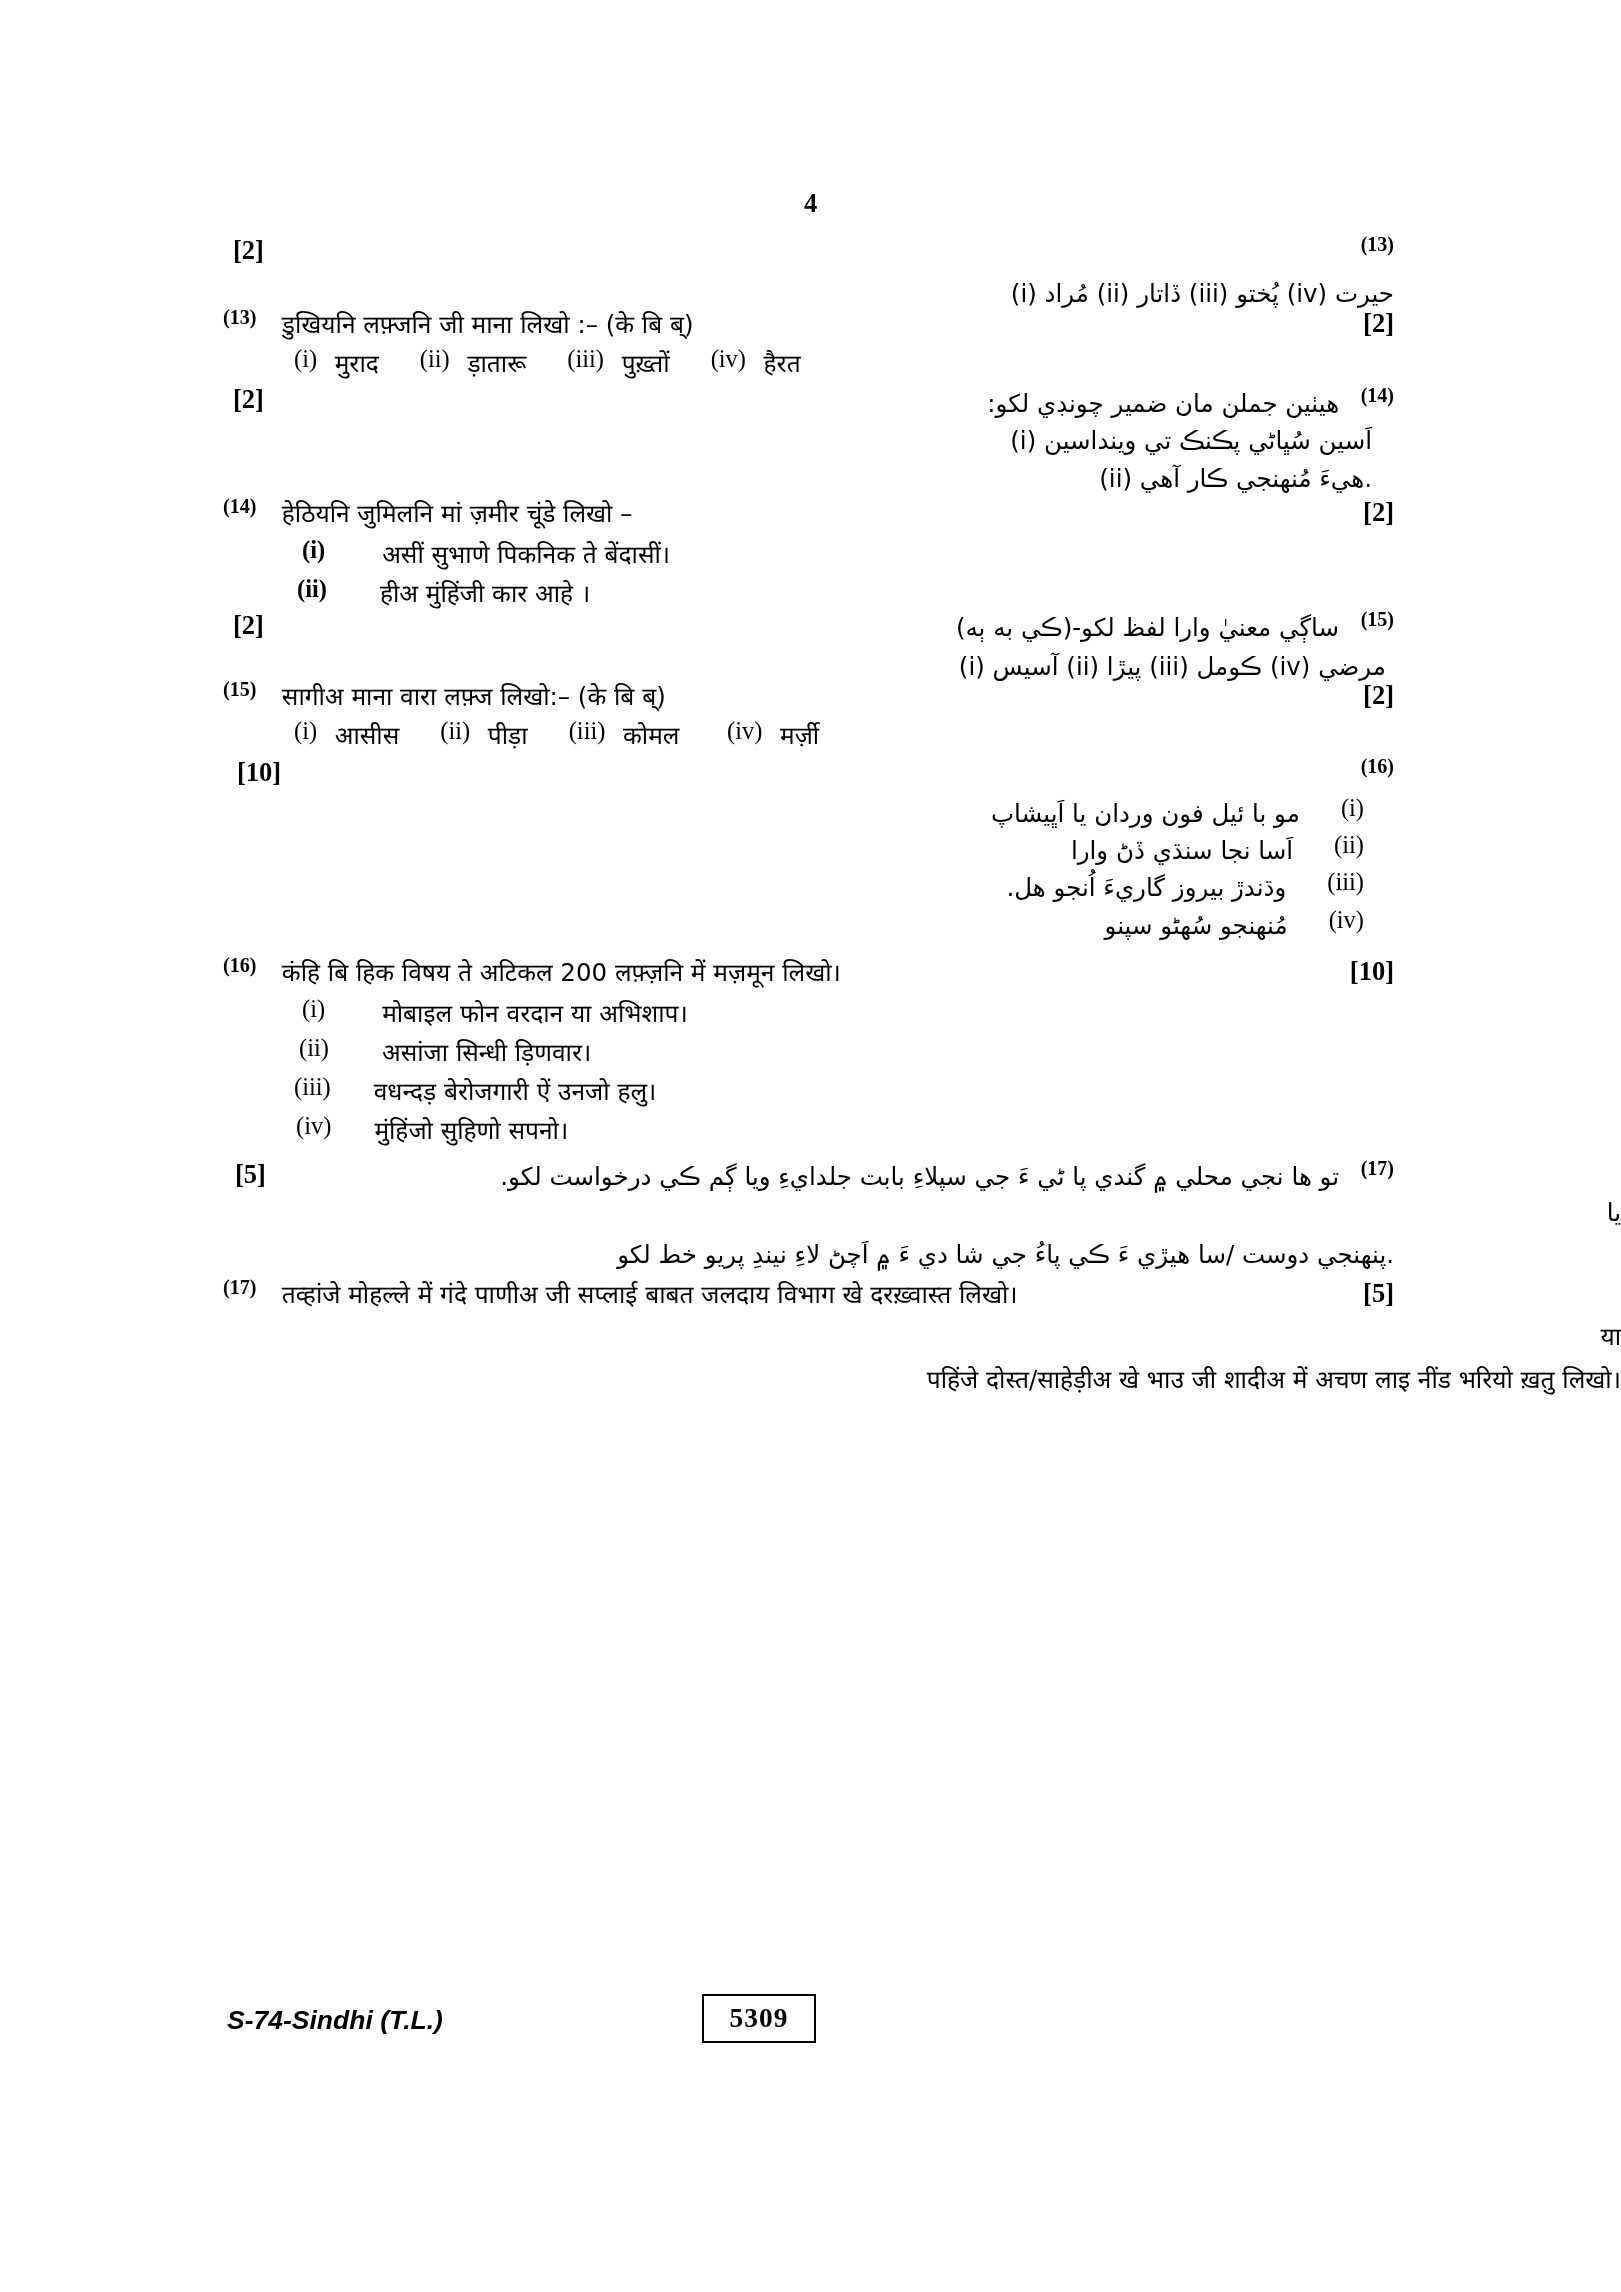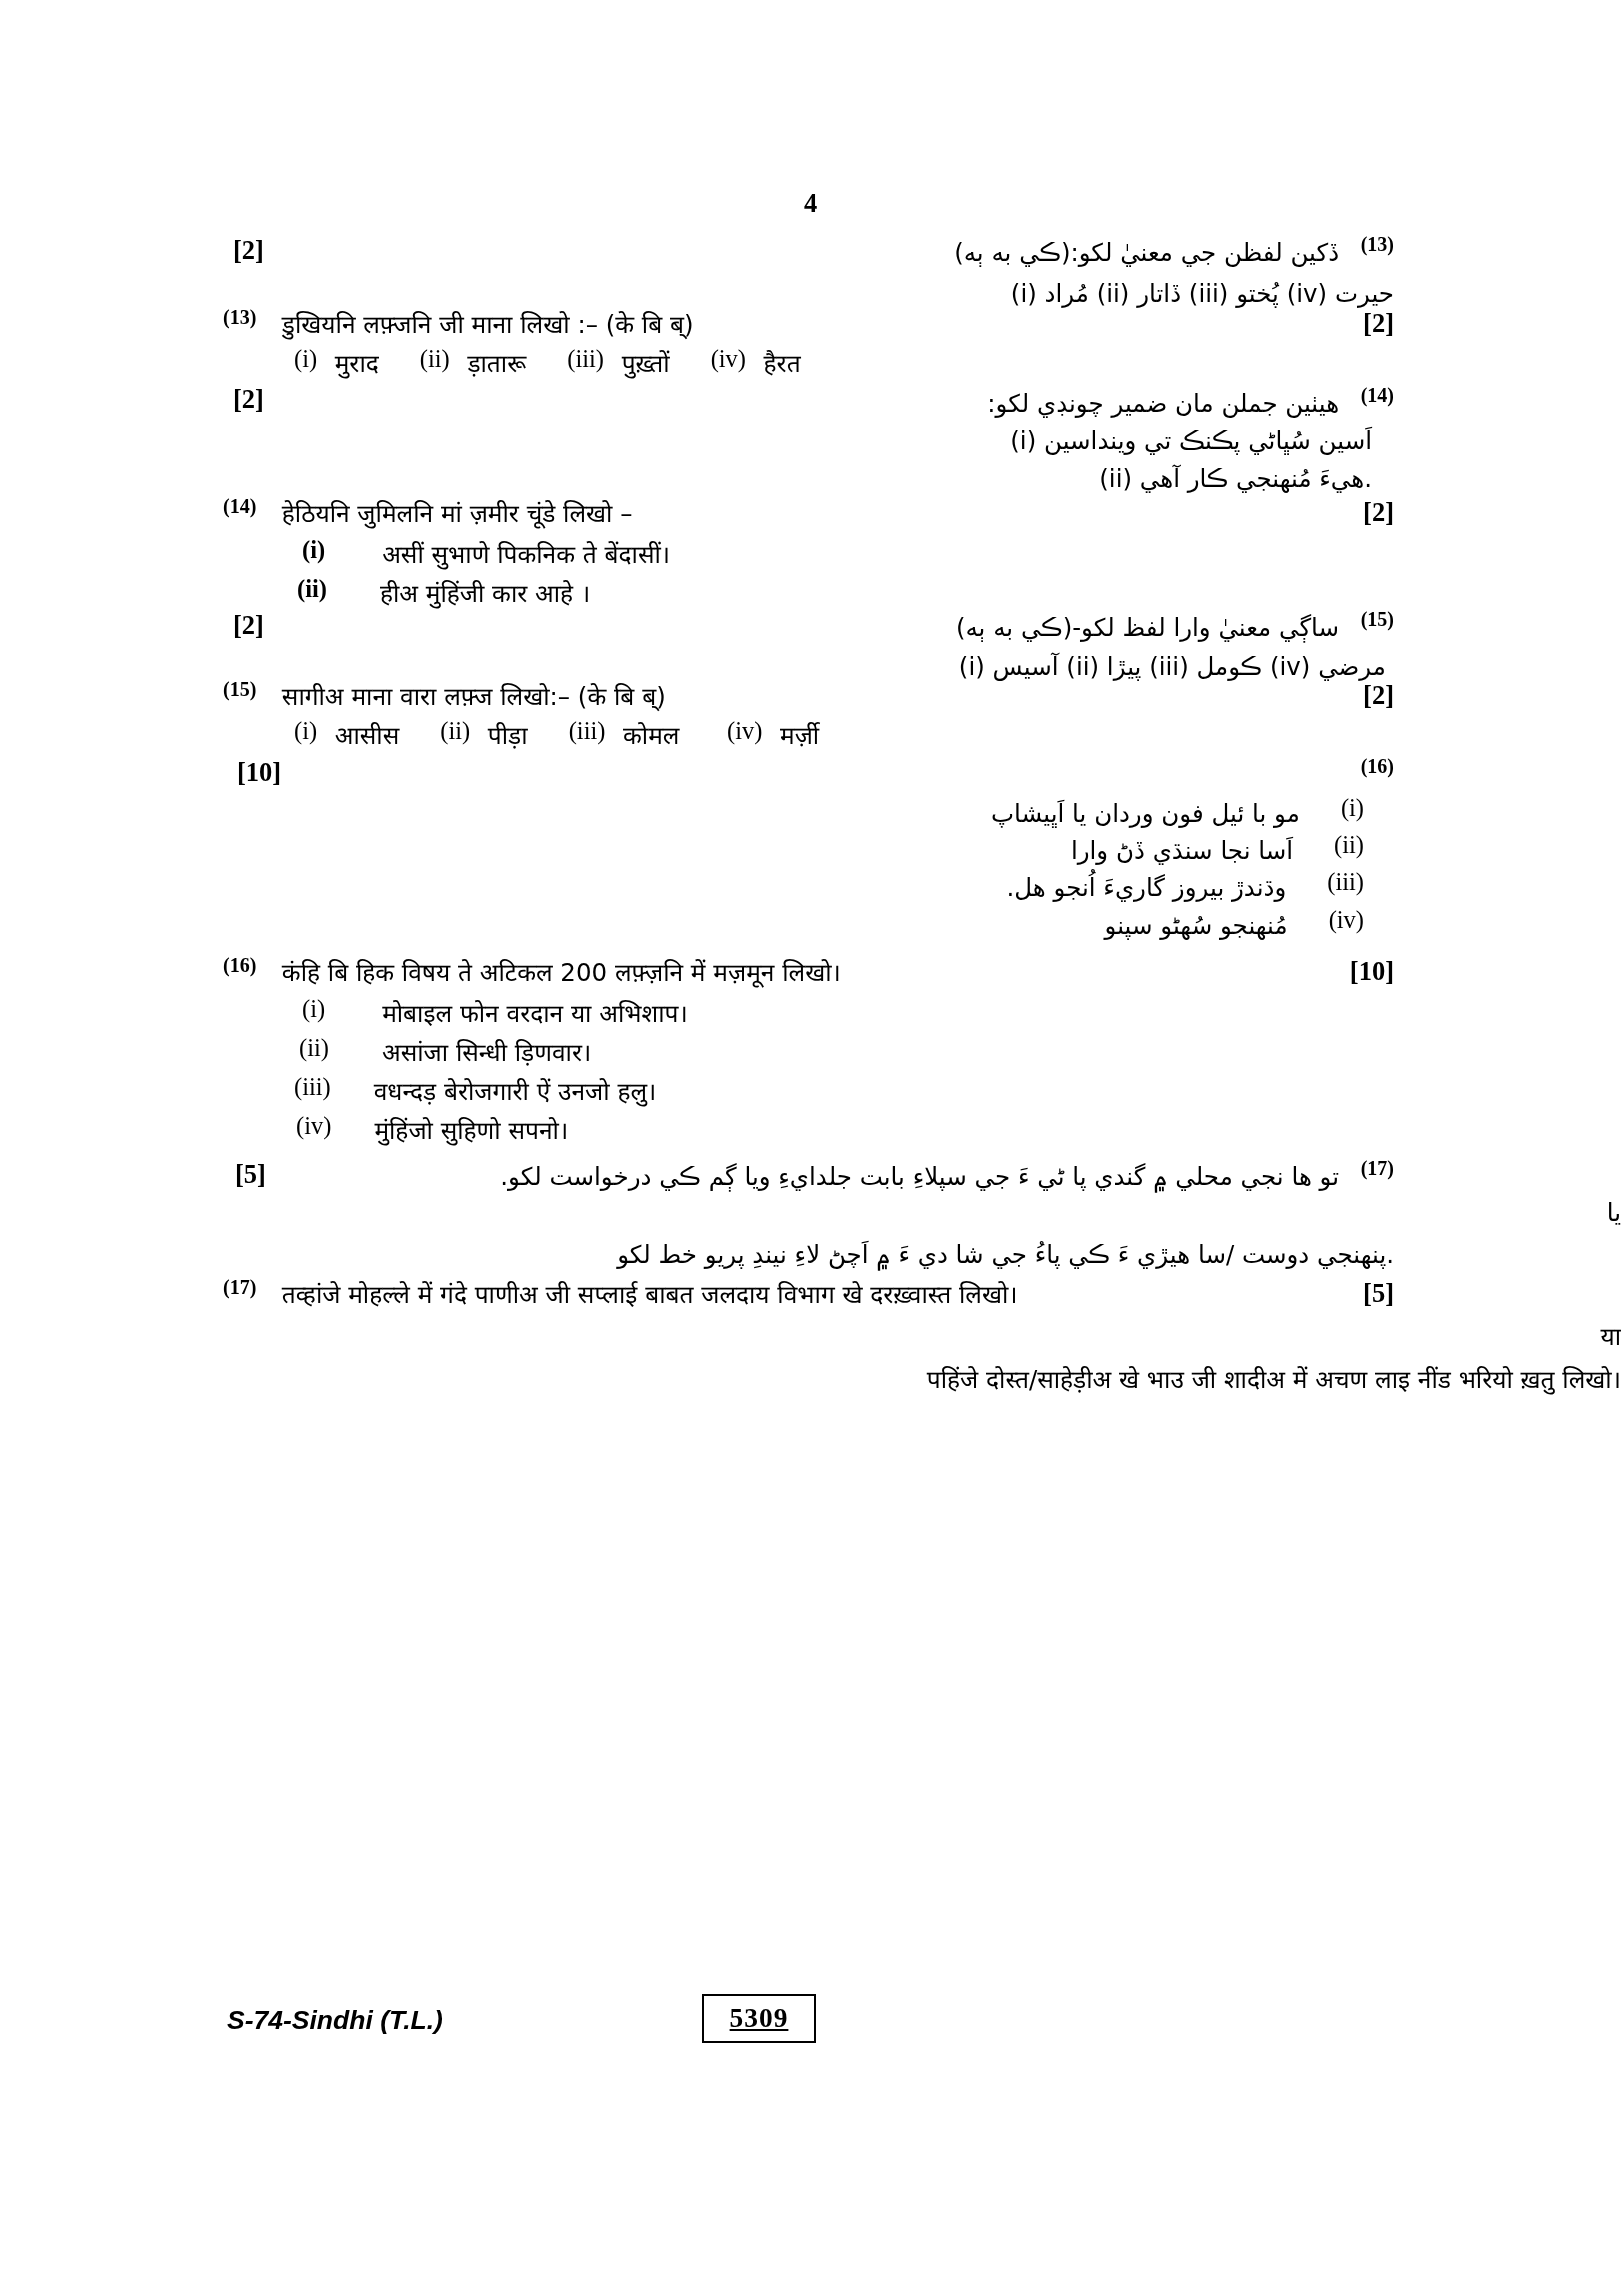--- a/index.html
+++ b/index.html
@@ -92,40 +92,38 @@
     width: 110px;
     height: 45px;
     border: 2.9px solid #000;
     display: flex;
     align-items: center;
     justify-content: center;
     font-family: "Liberation Serif", "DejaVu Serif", serif;
     font-size: 27.4px;
     font-weight: bold;
     letter-spacing: 1px;
-    text-decoration: underline;
   }
 
   
   .abs { position: absolute; }
 </style>
 </head>
 <body>
 
 <div class="page">
 
   <div class="page-number">4</div>
 
   <div class="abs" style="left:233px; top:235px;">
     <span class="marks">[2]</span>
   </div>
   <div class="abs" style="right:227px; top:233px; width:784px; text-align:right;">
     <div style="display:flex; flex-direction:row-reverse; align-items:flex-start; justify-content:flex-start; gap:21.6px;">
       <span class="qnum">(13)</span>
-      <span class="sindhi-line">ڏکين لفظن جي معنيٰ لکو:(ڪي به ٻه)</span>
     </div>
   </div>
   <div class="abs" style="right:227px; top:274px; width:882px; text-align:right;">
     <span class="sindhi-line">(i) مُراد   (ii) ڏاتار   (iii) پُختو   (iv) حيرت</span>
   </div>
 
   <div class="abs" style="left:223px; top:306px; display:flex; gap:25.5px; align-items:flex-start;">
     <span class="qnum">(13)</span>
     <span class="hindi">डुखियनि लफ़्जनि जी माना लिखो :– (के बि ब्)</span>
   </div>

